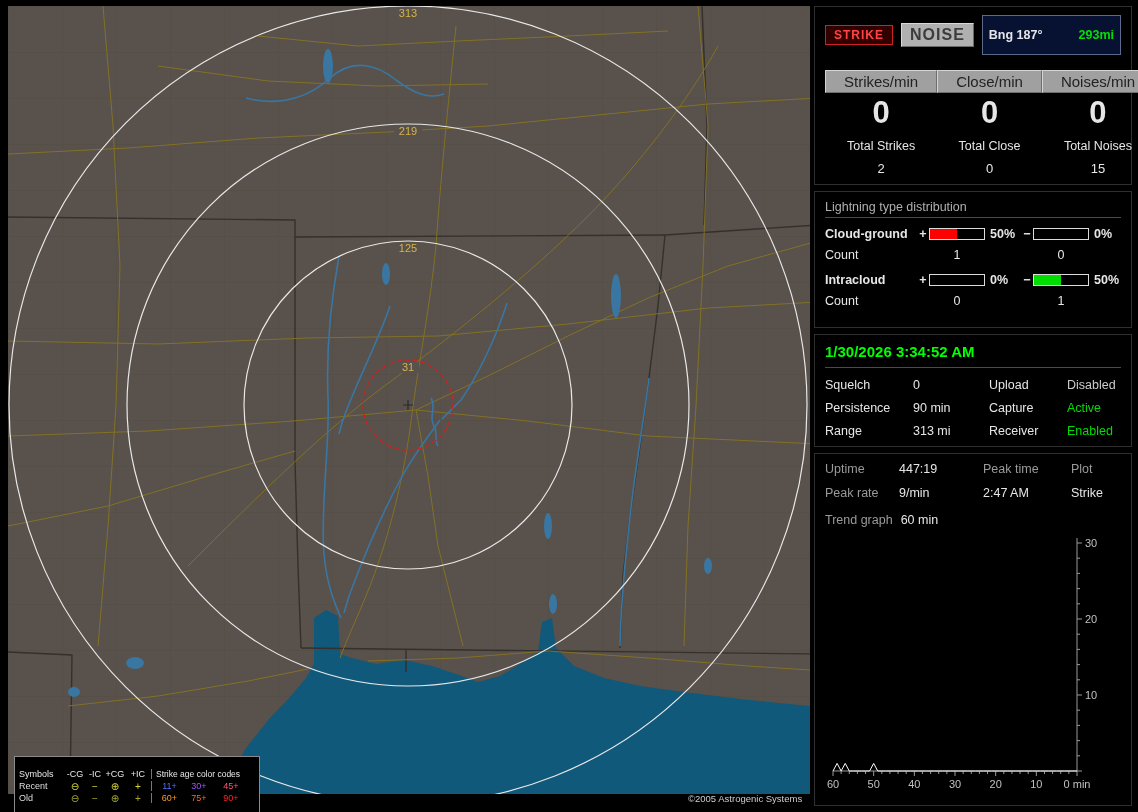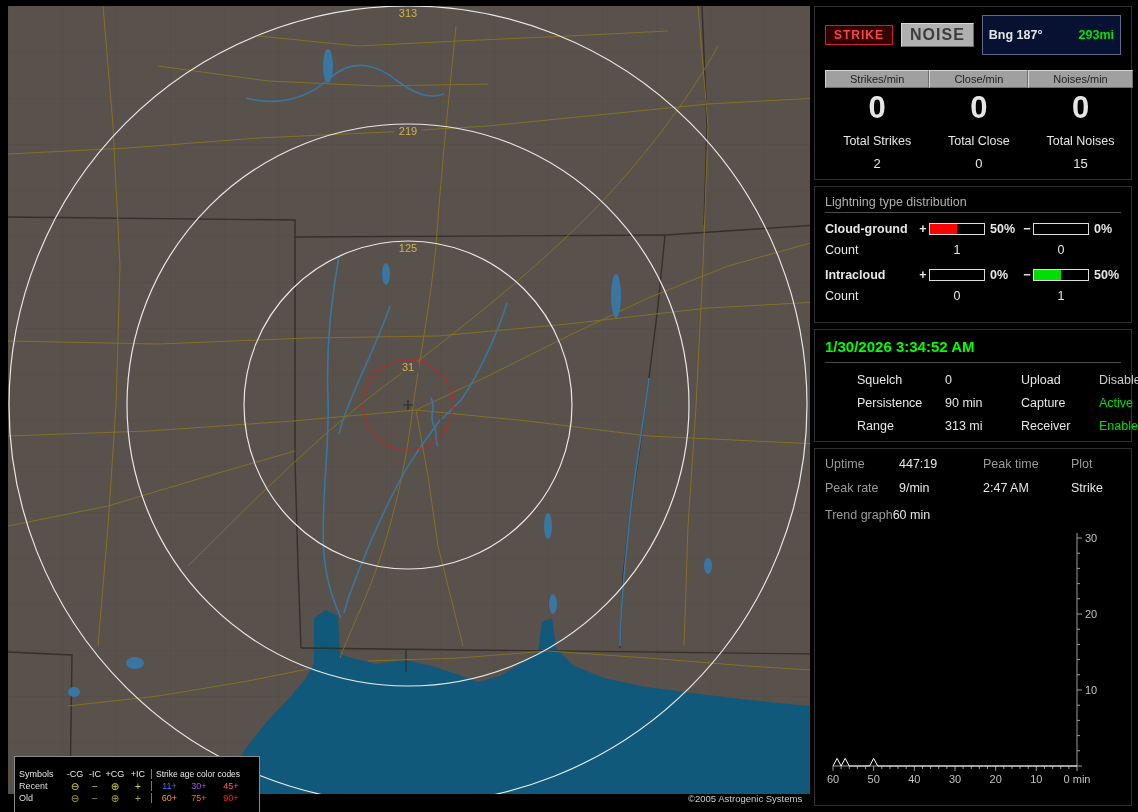--- a/index.html
+++ b/index.html
@@ -37,43 +37,43 @@
     color:#3c3c3c;font-weight:bold;font-size:16px;letter-spacing:1px;padding:2px 8px;cursor:pointer;
   }
   .bng-box{
     margin-left:auto;display:flex;justify-content:space-between;align-items:center;
     width:146px;background:#071233;border:1px solid #5a6a8a;padding:12px 6px;font-weight:bold;font-size:12.5px;
   }
   .bng-range{color:#00e000;}
   .rates-row{display:flex;margin-top:15px;}
   .rate-col{flex:1;text-align:center;}
   .rate-btn{
-    display:inline-block;background:#a0a0a0;color:#222;font-size:11px;padding:2px 24px;
+    display:inline-block;background:#a0a0a0;color:#222;font-size:15px;padding:2px 18px;
     border:1px solid;border-color:#d4d4d4 #6e6e6e #6e6e6e #d4d4d4;cursor:pointer;
   }
   .rate-val{font-size:31px;font-weight:bold;margin-top:4px;line-height:1.05;}
   .total-label{font-size:12.5px;margin-top:9px;}
   .total-val{margin-top:8px;font-size:13px;}
   
   .dist-title{color:#b0b0b0;font-size:12.5px;padding-bottom:3px;border-bottom:1px solid #4a4a4a;margin-bottom:9px;}
   .dist-row{display:grid;grid-template-columns:92px 12px 56px 36px 12px 56px 32px;align-items:center;margin:7px 0;font-weight:bold;}
   .dist-row .sign{text-align:center;}
   .count-row{display:grid;grid-template-columns:92px 12px 56px 36px 12px 56px 32px;align-items:center;margin:7px 0 11px 0;}
   .count-row .cnt-a{grid-column:3;text-align:center;}
   .count-row .cnt-b{grid-column:6;text-align:center;}
   .bar{width:54px;height:10px;border:1px solid #dcdcdc;background:#000;}
   .bar>div{height:100%;width:0;}
   .pct{padding-left:5px;}
   
   .clock{color:#00ff00;font-weight:bold;font-size:15px;padding-bottom:7px;border-bottom:1px solid #4a4a4a;margin-bottom:10px;}
-  .status-grid{display:grid;grid-template-columns:88px 76px 78px auto;row-gap:9px;margin-left:32px;}
+  .status-grid{display:grid;grid-template-columns:88px 76px 78px auto;row-gap:9px;}
   
   .stats-grid{display:grid;grid-template-columns:74px 84px 88px auto;row-gap:10px;}
   .lbl{color:#9a9a9a;}
-  .trend-row{margin-top:13px;display:flex;gap:0;}
+  .trend-row{margin-top:13px;display:flex;gap:8px;}
   .sec-stats{flex:1;}
   #trend-wrap{margin-top:8px;}
   #trend-svg{display:block;width:300px;height:262px;}
   #trend-svg text{font-family:"Liberation Sans","DejaVu Sans",sans-serif;font-size:11px;fill:#c0c0c0;}
 </style>
 </head>
 <body>
 
 <div class="map-wrap">
   <svg viewBox="0 0 802 788" width="802" height="788">

